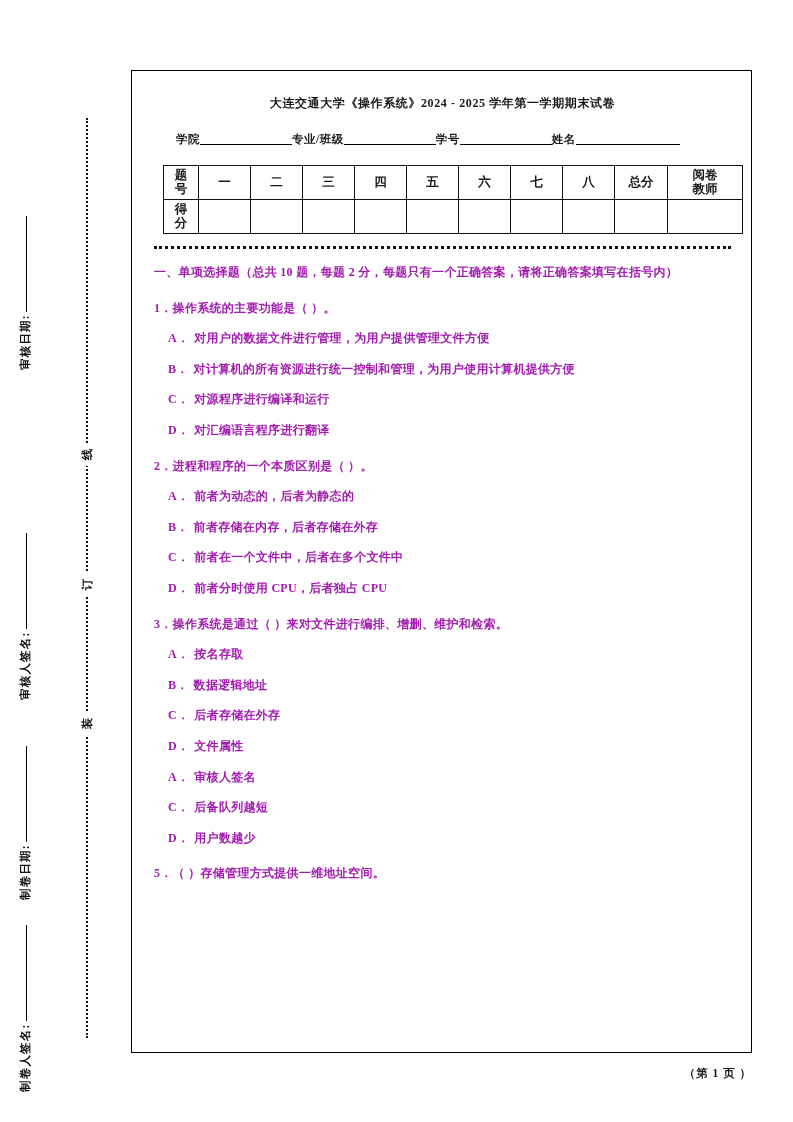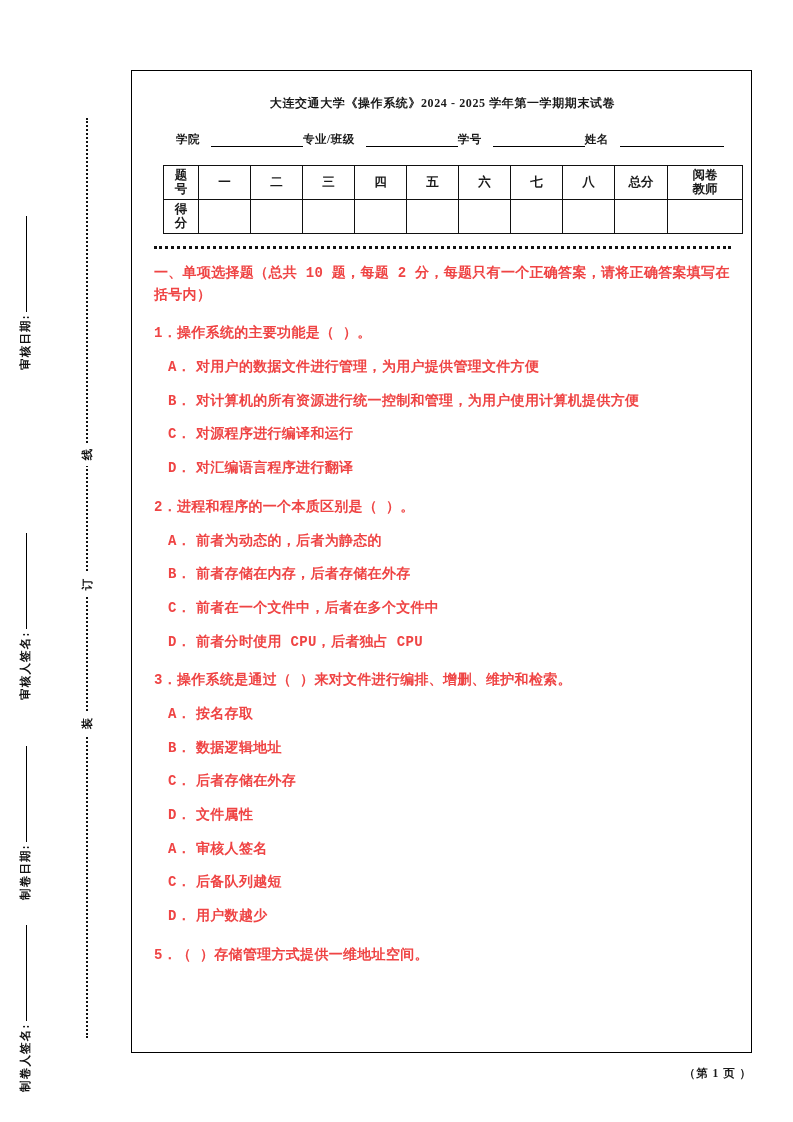--- a/index.html
+++ b/index.html
@@ -111,22 +111,20 @@
     margin-top: 20px;
     padding-left: 22px;
     display: flex;
     align-items: flex-end;
     font-size: 11.5px;
     font-weight: bold;
     white-space: nowrap;
   }
   .id-field {
     display: flex;
-    align-items: flex-end;
-    gap: 11px;
   }
   .id-field .lbl { letter-spacing: 0.5px; }
   .id-field .blank {
     border-bottom: 1px solid #000;
     height: 12px;
   }
   .blank-w1 { width: 92px; }
   .blank-w2 { width: 92px; }
   .blank-w3 { width: 92px; }
   .blank-w4 { width: 104px; }
@@ -169,25 +167,25 @@
   .dotted-sep {
     margin-top: 12px;
     height: 0;
     border-top: 3px dotted #111;
     width: 577px;
   }
 
   
   .qbody {
     margin-top: 14px;
-    font-size: 14px;
-    font-family: Liberation Mono, monospace;
+    font-size: 12px;
+    font-family: Liberation Serif, serif;
     font-weight: bold;
     line-height: 1.55;
-    color: #ef4444;
+    color: #a21caf;
   }
   .section-head {
     margin-bottom: 13px;
     letter-spacing: 0.3px;
   }
   .question-stem {
     margin: 17px 0 12px 0;
     letter-spacing: 0.3px;
   }
   .option-line {

